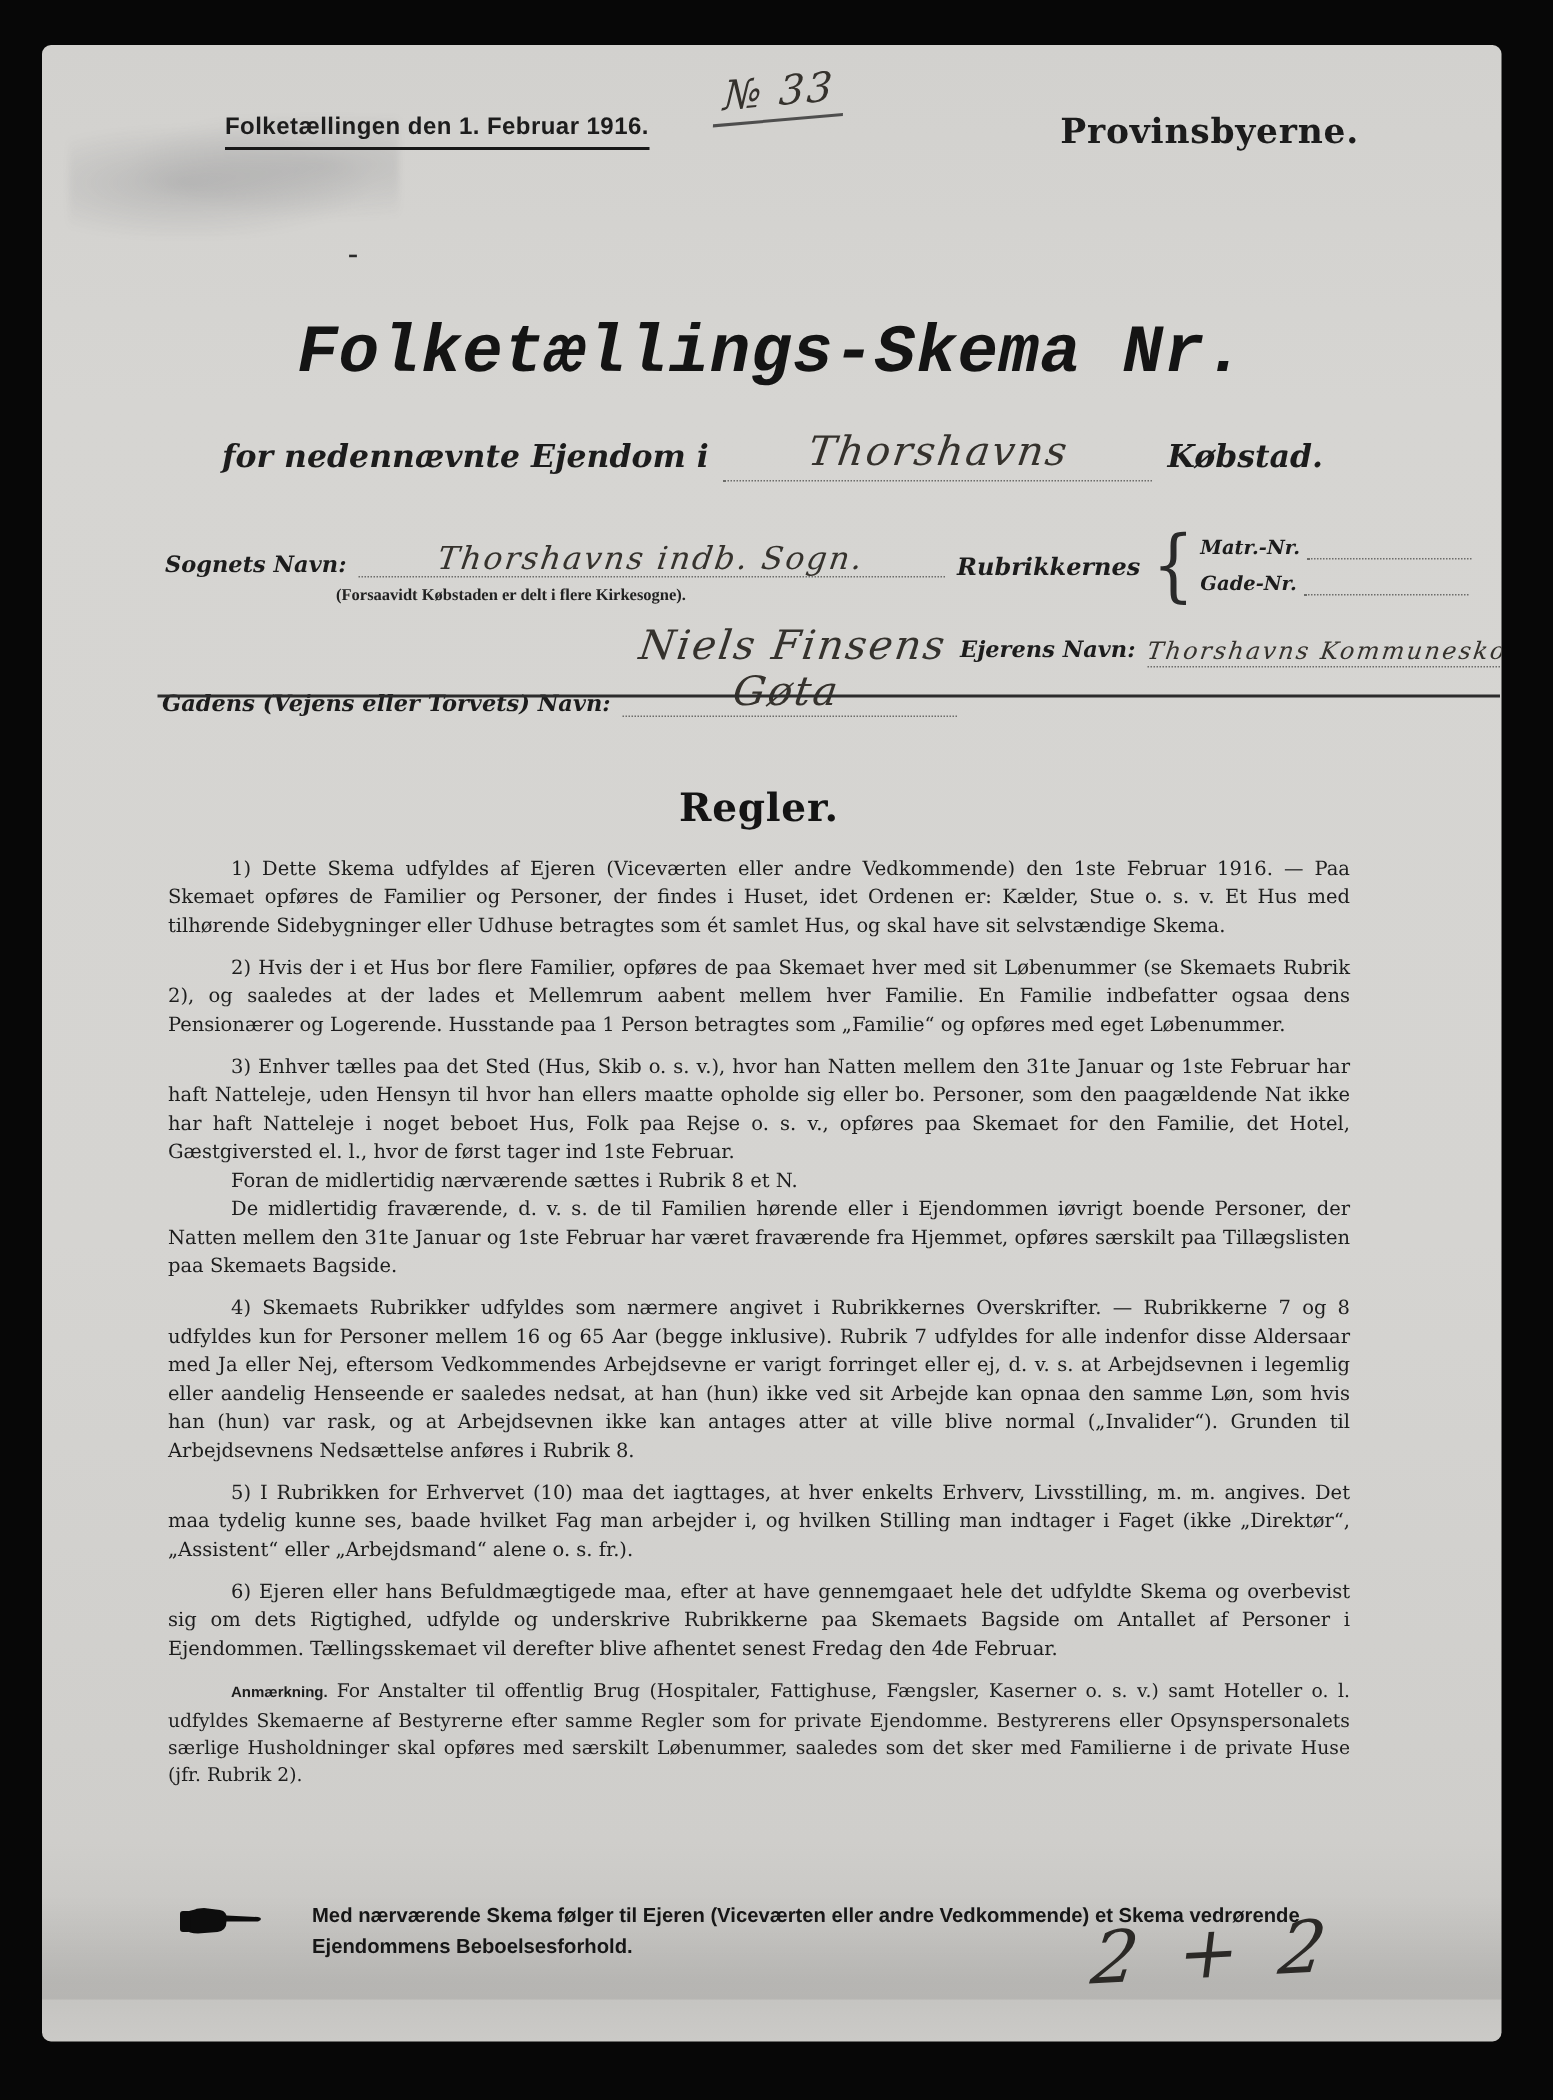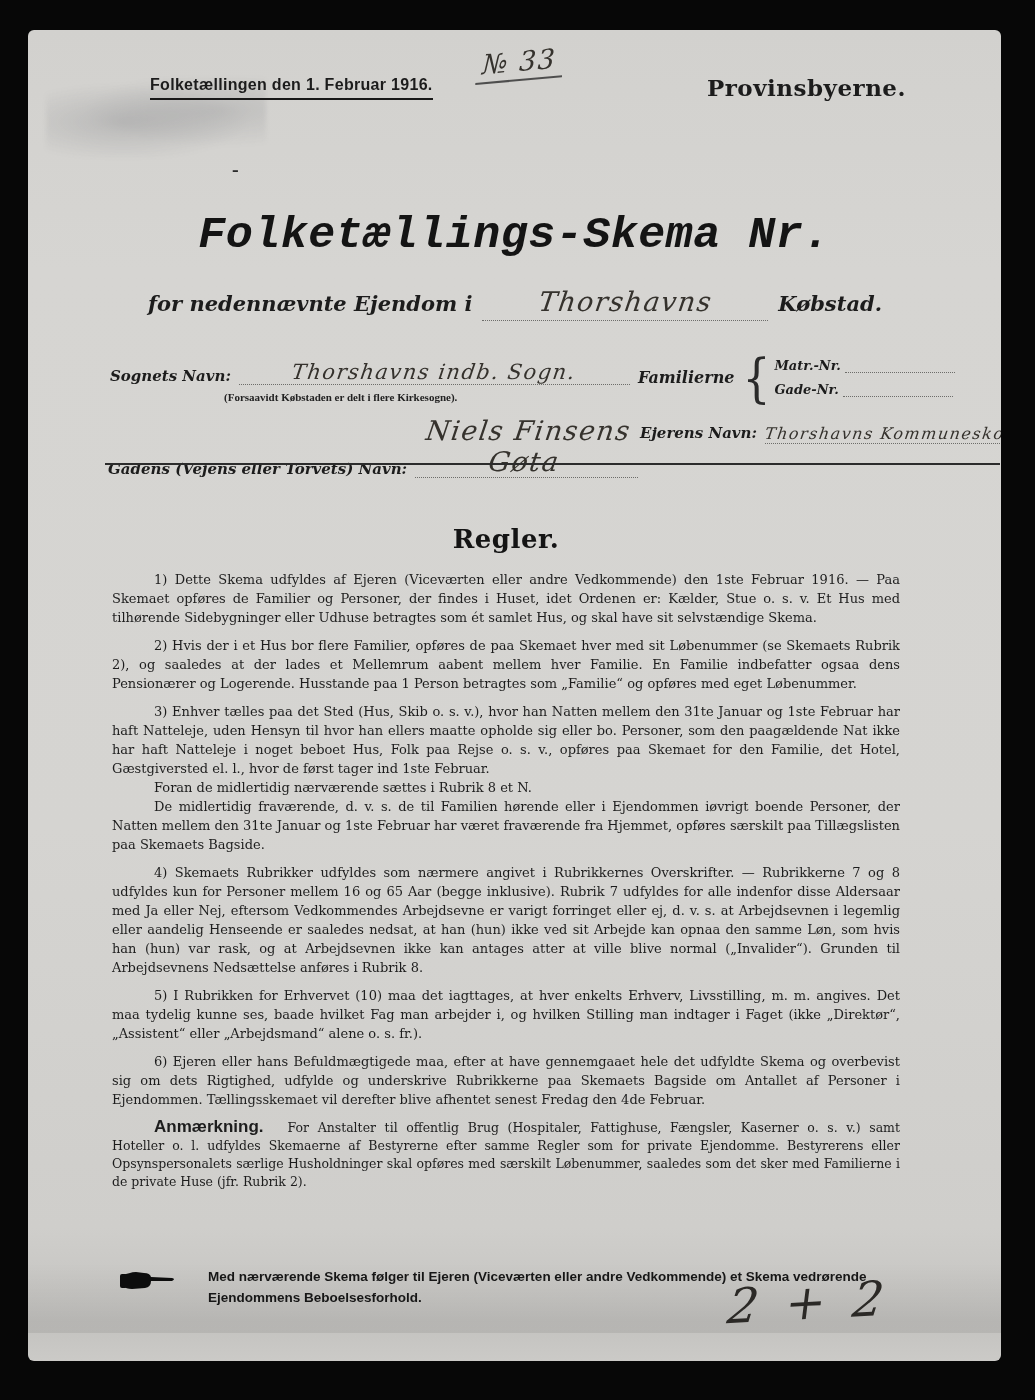--- a/index.html
+++ b/index.html
@@ -82,21 +82,21 @@
   .rules h2{
     text-align:center;font-family:"DejaVu Serif", serif;font-size:26px;
     margin:0 0 16px 0;color:#141414;letter-spacing:.5px;
   }
   .rules p{
     margin:0 0 9px 0;font-size:13px;line-height:19px;text-align:justify;
     text-indent:42px;font-family:"DejaVu Serif", serif;color:#1d1d1d;
   }
   .rules p.no-gap{margin-bottom:0;}
   .rules p.annot{font-size:12.5px;line-height:18px;}
-  .rules p.annot b{font-family:"Liberation Sans", sans-serif;font-size:17px;margin-right:24px;}
+  .rules p.annot b{font-family:"Liberation Sans", sans-serif;font-size:10px;margin-right:6px;}
   .footer-note{position:absolute;top:1236px;left:92px;display:flex;gap:32px;align-items:flex-start;}
   .manicule{flex:0 0 auto;margin-top:2px;}
   .note-text{
     font-family:"Liberation Sans", sans-serif;font-weight:bold;font-size:13.5px;
     line-height:21px;color:#161616;width:660px;
   }
   .tally{
     position:absolute;left:700px;top:1244px;font-size:48px;letter-spacing:6px;
     transform:rotate(-3deg) skewX(-10deg);color:#2b2926;
   }
@@ -123,21 +123,21 @@
     <span class="flabel">Købstad.</span>
   </div>
 
   <div class="row-parish">
     <span class="flabel">Sognets Navn:</span>
     <span class="dotfill"><span class="handwriting">Thorshavns indb. Sogn.</span></span>
   </div>
   <div class="parish-note">(Forsaavidt Købstaden er delt i flere Kirkesogne).</div>
 
   <div class="property-group">
-    <span class="flabel">Familierne</span>
+    <span class="flabel">Rubrikkernes</span>
     <span class="brace">{</span>
     <span class="pg-fields">
       <span class="pg-field">
         <span class="flabel">Matr.-Nr.</span>
         <span class="line"></span>
       </span>
       <span class="pg-field">
         <span class="flabel">Gade-Nr.</span>
         <span class="line"></span>
       </span>

